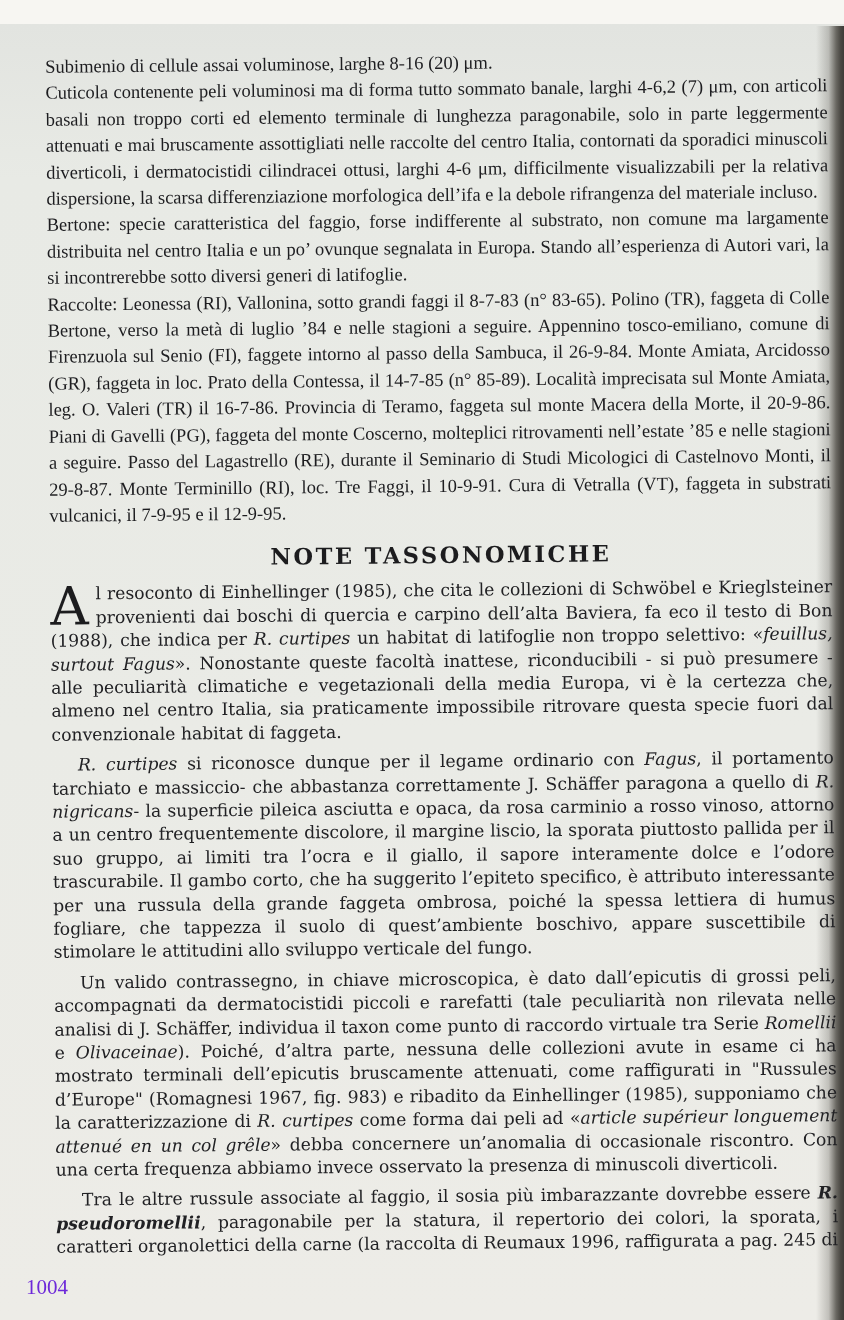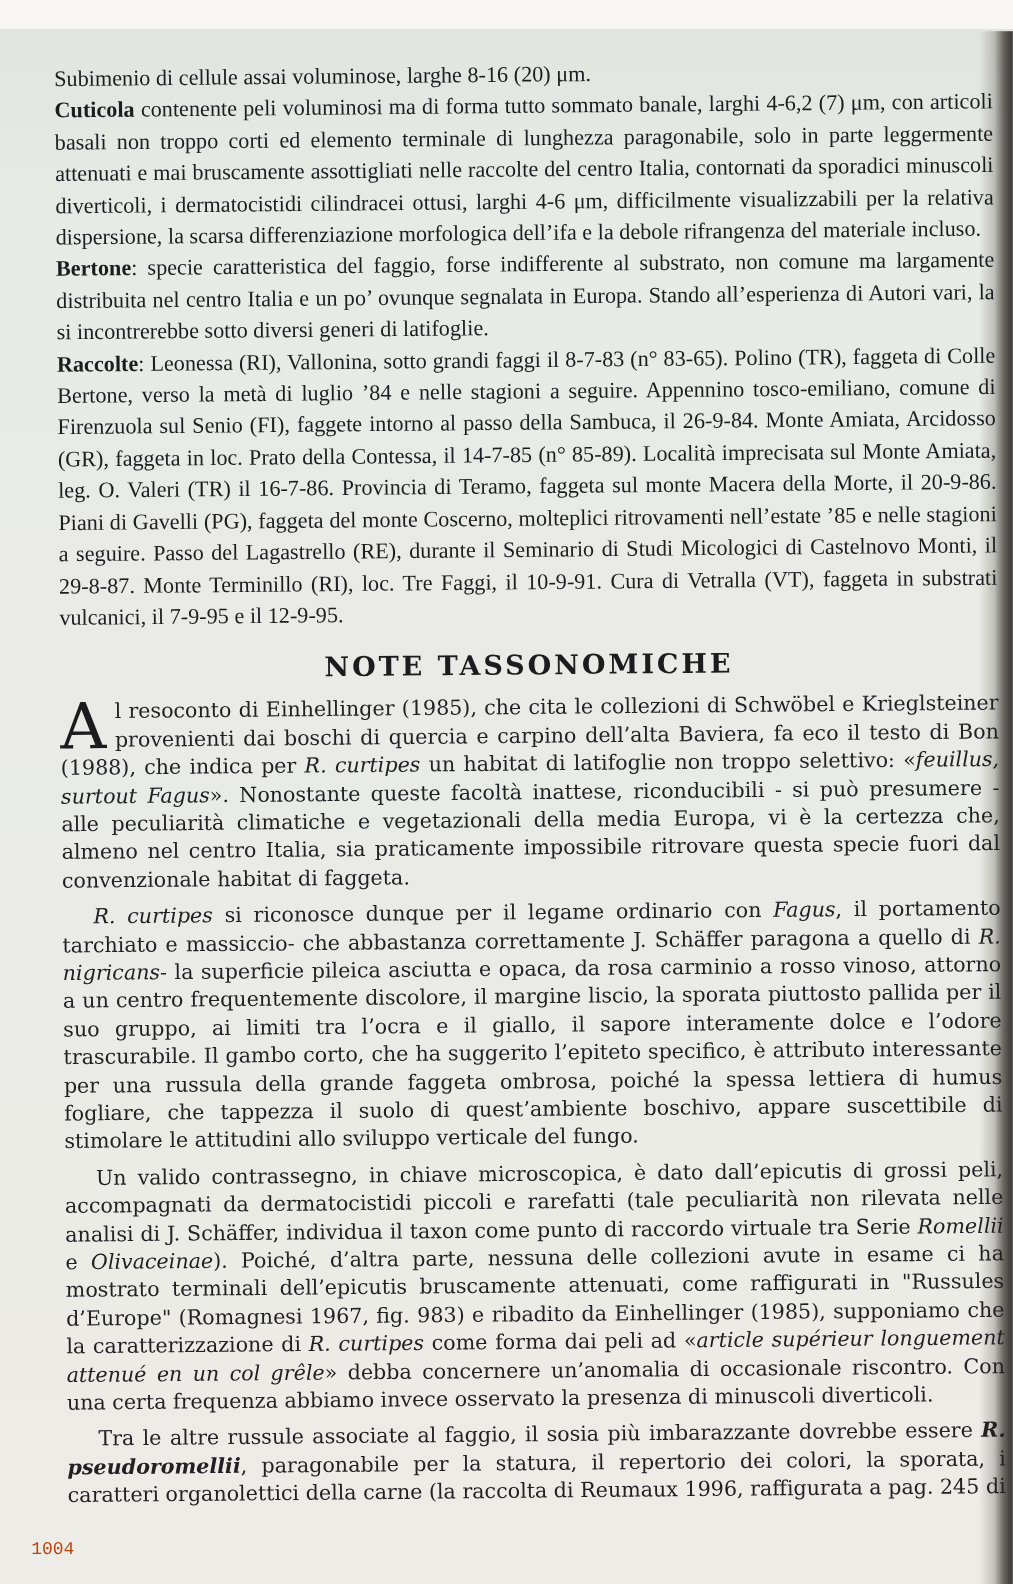--- a/index.html
+++ b/index.html
@@ -37,21 +37,21 @@
     color:#1d1d20;
   }
   .desc p{
     margin:0;
     font-family:"Liberation Serif", serif;
     font-size:18.5px;
     line-height:26.4px;
     text-align:justify;
     hyphens:auto;
   }
-  .desc .b{font-weight:bold;}
+  .desc .b{font-weight:normal;}
   .heading{
     margin:17px 0 11px 0;
     text-align:center;
     font-family:"DejaVu Serif", serif;
     font-weight:600;
     font-size:22.5px;
     letter-spacing:2.5px;
     color:#1c1c1e;
   }
   .notes p{
@@ -69,23 +69,23 @@
   .dropcap{
     float:left;
     font-family:"DejaVu Serif", serif;
     font-size:53px;
     line-height:42px;
     padding:3px 7px 0 0;
     color:#1c1c1e;
   }
   .pagenum{
     position:absolute;left:26px;bottom:20px;
-    font-family:Liberation Mono, monospace;
-    font-size:15px;
-    color:#c2410c;
+    font-family:Liberation Serif, serif;
+    font-size:21px;
+    color:#6d28d9;
   }
 </style>
 </head>
 <body>
 
 <div class="scan">
   <div class="page-bg"></div>
   <div class="top-strip"></div>
   <div class="gutter"></div>
 

